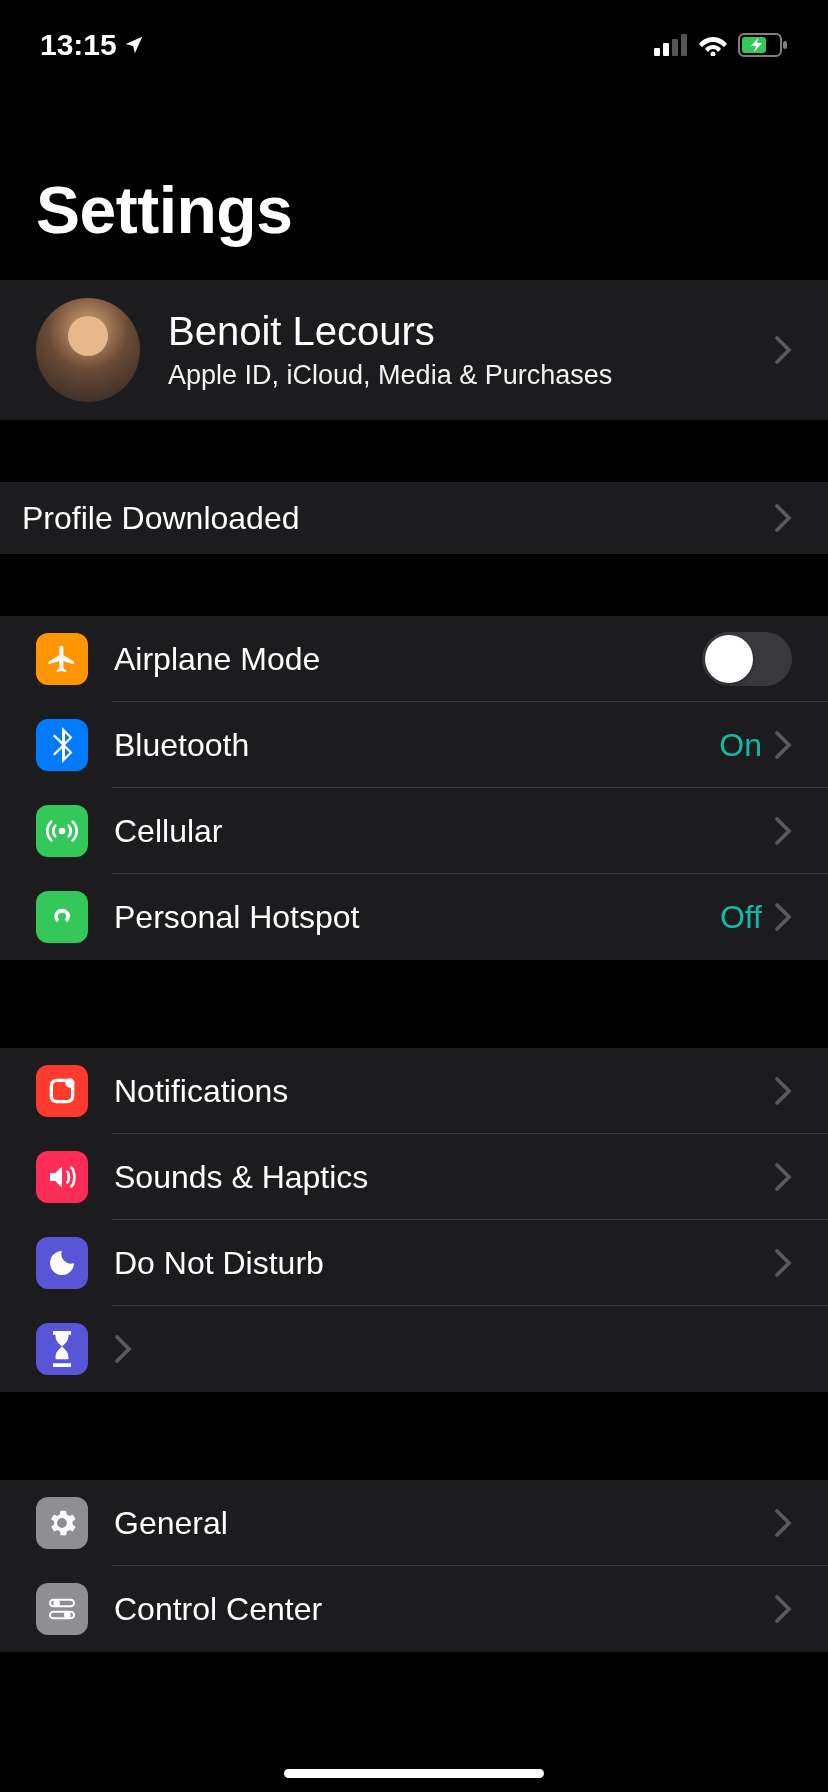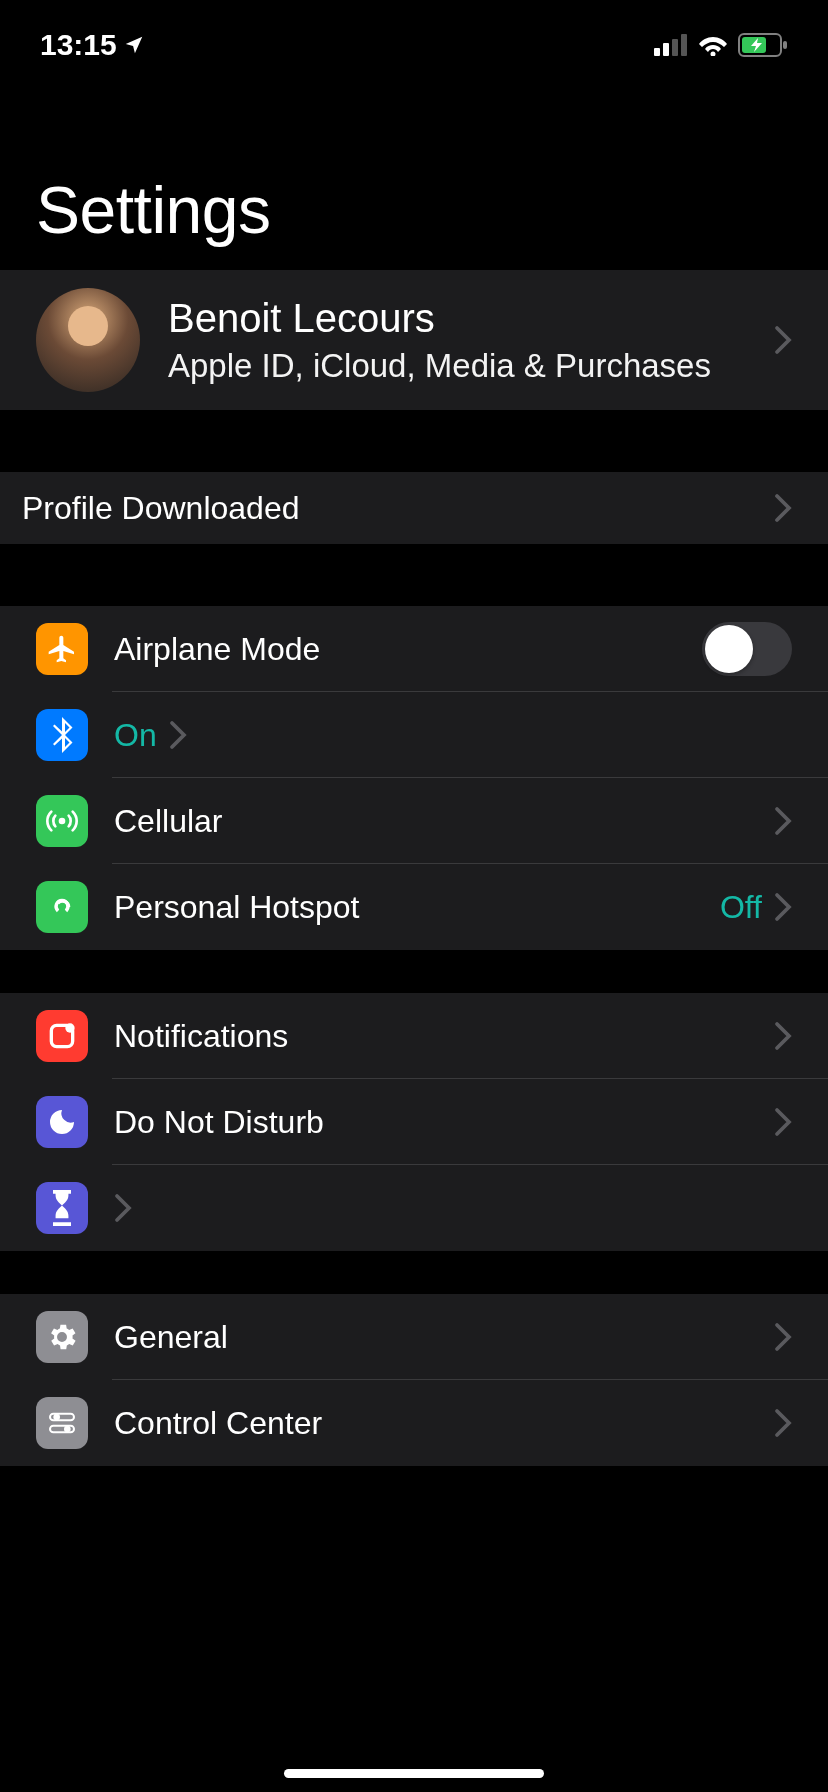--- a/index.html
+++ b/index.html
@@ -20,29 +20,29 @@
       padding: 28px 40px 10px;
       font-size: 30px;
       font-weight: 600;
     }
     .status-left { display: flex; align-items: center; gap: 6px; }
     .status-right { display: flex; align-items: center; gap: 10px; }
 
     
     .title {
       font-size: 66px;
-      font-weight: 400;
-      padding: 100px 36px 22px;
+      font-weight: 700;
+      padding: 100px 36px 32px;
       letter-spacing: -0.5px;
     }
 
     
     .section {
       background: #1c1c1e;
-      margin-bottom: 43px;
+      margin-bottom: 88px;
     }
     .section.tight { margin-bottom: 62px; }
 
     .row {
       display: flex;
       align-items: center;
       min-height: 86px;
       padding: 0 36px 0 36px;
       position: relative;
       border-radius: 17px;
@@ -70,21 +70,21 @@
       content: "";
       position: absolute;
       top: 18px; left: 32px;
       width: 40px; height: 40px;
       border-radius: 20px;
       background: #e7b88c;
     }
 
     .profile-text { flex: 1; }
     .profile-name { font-size: 40px; font-weight: 400; margin-bottom: 6px; }
-    .profile-sub { font-size: 33px; color: #fff; opacity: 0.95; }
+    .profile-sub { font-size: 27px; color: #fff; opacity: 0.95; }
 
     .icon-box {
       width: 52px; height: 52px;
       border-radius: 12px;
       display: flex;
       align-items: center;
       justify-content: center;
       flex-shrink: 0;
       margin-right: 26px;
     }
@@ -189,20 +189,21 @@
           <div class="knob"></div>
         </div>
         <div class="divider"></div>
       </div>
       <div class="row">
         <div class="icon-box" style="background: rgb(0, 122, 255);">
           <svg width="28" height="36" viewBox="0 0 16 24" fill="#fff">
             <path d="M8 0v9.6L3 5 2 6l6 6-6 6 1 1 5-4.6V24l7-7-5-5 5-5-7-7zm2 4l3 3-3 3V4zm0 10l3 3-3 3v-6z"></path>
           </svg>
         </div>
+        <span class="label">Bluetooth</span>
         <span class="value">On</span>
         <svg class="chevron" width="18" height="30" viewBox="0 0 12 20">
           <path d="M2 2 L10 10 L2 18" stroke="#5a5a5e" stroke-width="2.5" fill="none" stroke-linecap="round"></path>
         </svg>
         <div class="divider"></div>
       </div>
       <div class="row">
         <div class="icon-box" style="background: rgb(52, 199, 89);">
           <svg width="32" height="32" viewBox="0 0 24 24" fill="#fff">
             <circle cx="12" cy="12" r="2.5"></circle>
@@ -240,20 +241,34 @@
             <circle cx="18" cy="6" r="3.5" fill="#fff" stroke="none"></circle>
           </svg>
         </div>
         <span class="label">Notifications</span>
         <svg class="chevron" width="18" height="30" viewBox="0 0 12 20">
           <path d="M2 2 L10 10 L2 18" stroke="#5a5a5e" stroke-width="2.5" fill="none" stroke-linecap="round"></path>
         </svg>
         <div class="divider"></div>
       </div>
       <div class="row">
+        <div class="icon-box" style="background: rgb(255, 45, 85);">
+          <svg width="32" height="32" viewBox="0 0 24 24" fill="#fff">
+            <path d="M3 9v6h4l5 5V4L7 9H3z"></path>
+            <path d="M16 8c1.5 1 1.5 7 0 8" stroke="#fff" stroke-width="2" fill="none" stroke-linecap="round"></path>
+            <path d="M19 5c3 2 3 12 0 14" stroke="#fff" stroke-width="2" fill="none" stroke-linecap="round"></path>
+          </svg>
+        </div>
+        <span class="label">Sounds &amp; Haptics</span>
+        <svg class="chevron" width="18" height="30" viewBox="0 0 12 20">
+          <path d="M2 2 L10 10 L2 18" stroke="#5a5a5e" stroke-width="2.5" fill="none" stroke-linecap="round"></path>
+        </svg>
+        <div class="divider"></div>
+      </div>
+      <div class="row">
         <div class="icon-box" style="background: rgb(88, 86, 214);">
           <svg width="32" height="32" viewBox="0 0 24 24" fill="#fff">
             <path d="M12 3a9 9 0 1 0 9 9 7 7 0 0 1-9-9z"></path>
           </svg>
         </div>
         <span class="label">Do Not Disturb</span>
         <svg class="chevron" width="18" height="30" viewBox="0 0 12 20">
           <path d="M2 2 L10 10 L2 18" stroke="#5a5a5e" stroke-width="2.5" fill="none" stroke-linecap="round"></path>
         </svg>
         <div class="divider"></div>

